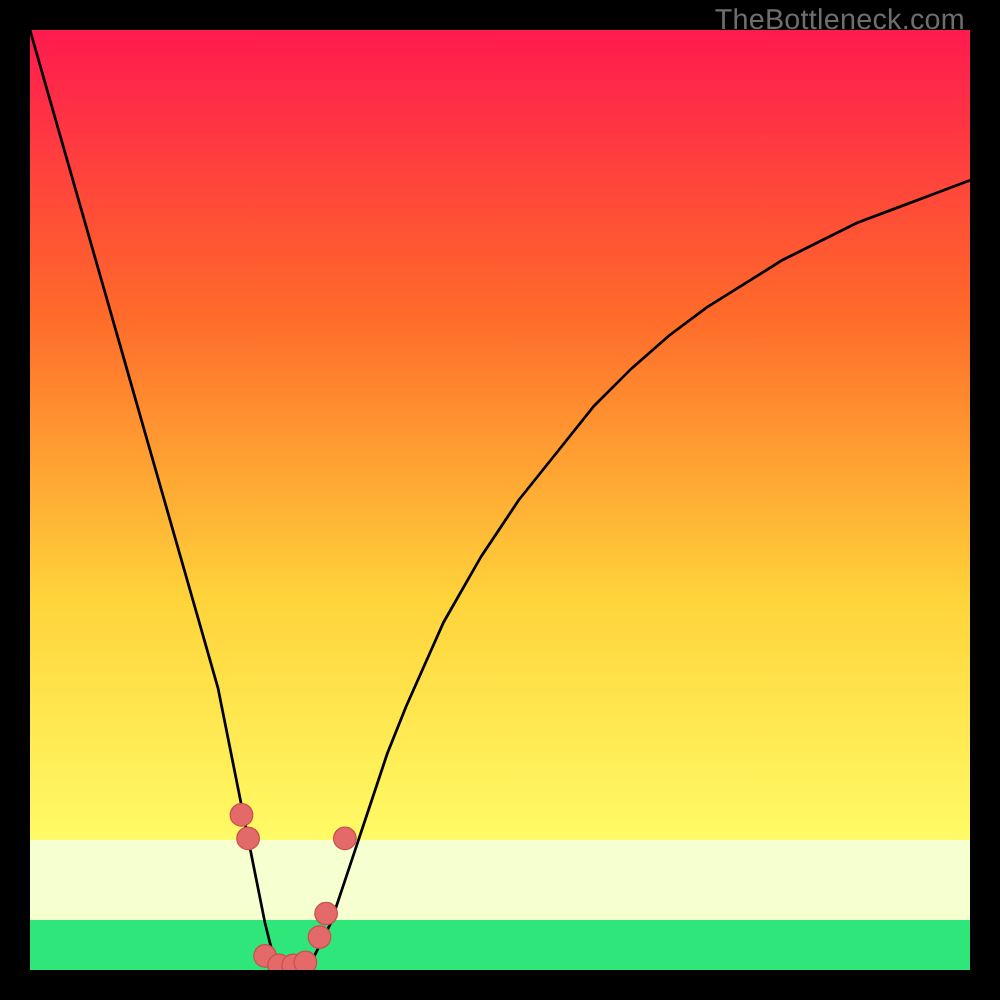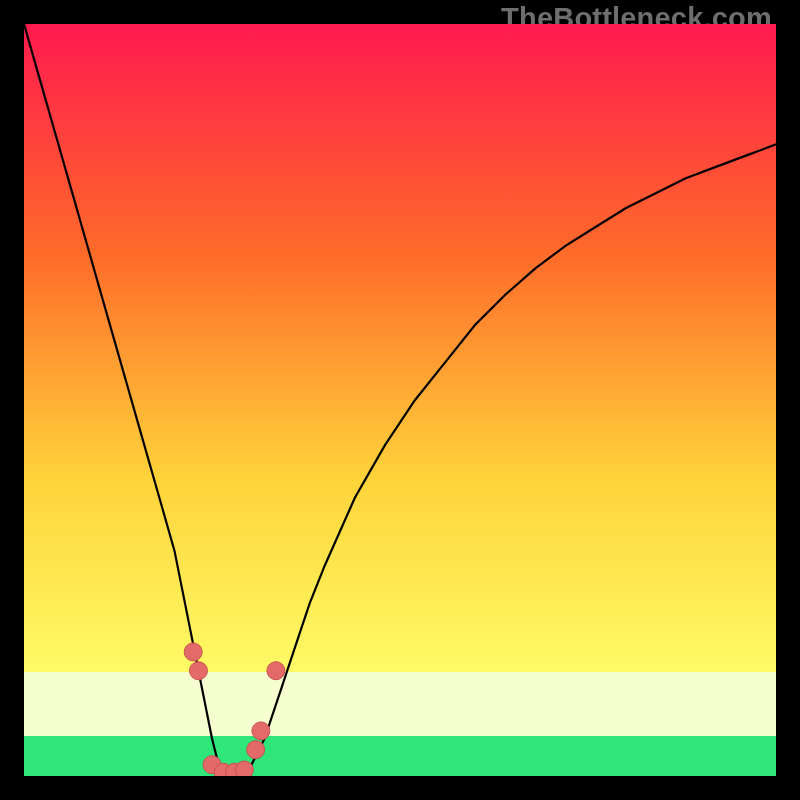--- a/index.html
+++ b/index.html
@@ -24,22 +24,22 @@
     left: 0;
     top: 0;
     width: 752px;
     height: 752px;
   }
   .watermark {
     position: absolute;
     top: 2px;
     right: 28px;
     color: #6e6e6e;
-    font-size: 29px;
-    font-weight: 700;
+    font-size: 23px;
+    font-weight: 400;
     letter-spacing: 0.2px;
   }
 </style>
 </head>
 <body>
 
 <div class="watermark">TheBottleneck.com</div>
 
 <div class="frame">
   <svg class="plot-area" viewBox="0 0 752 752" preserveAspectRatio="none">

